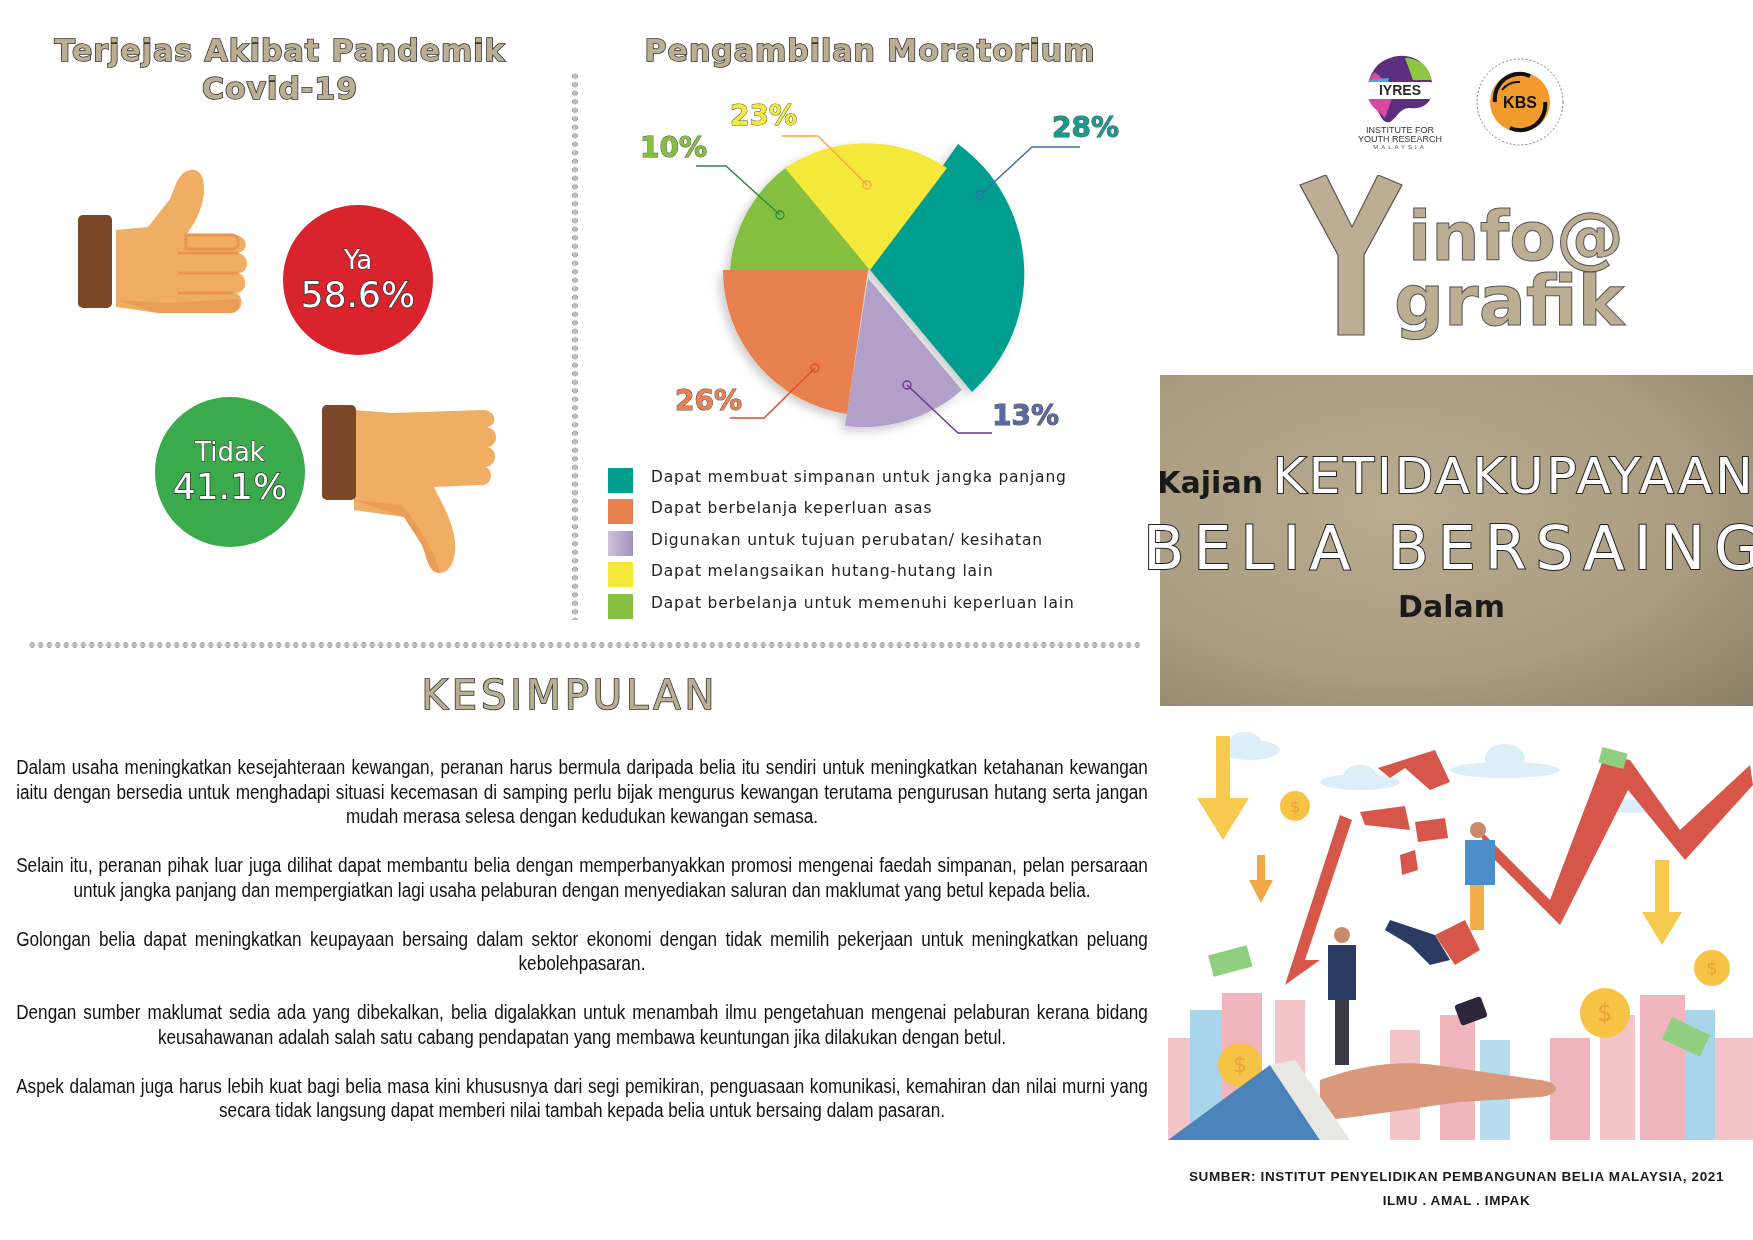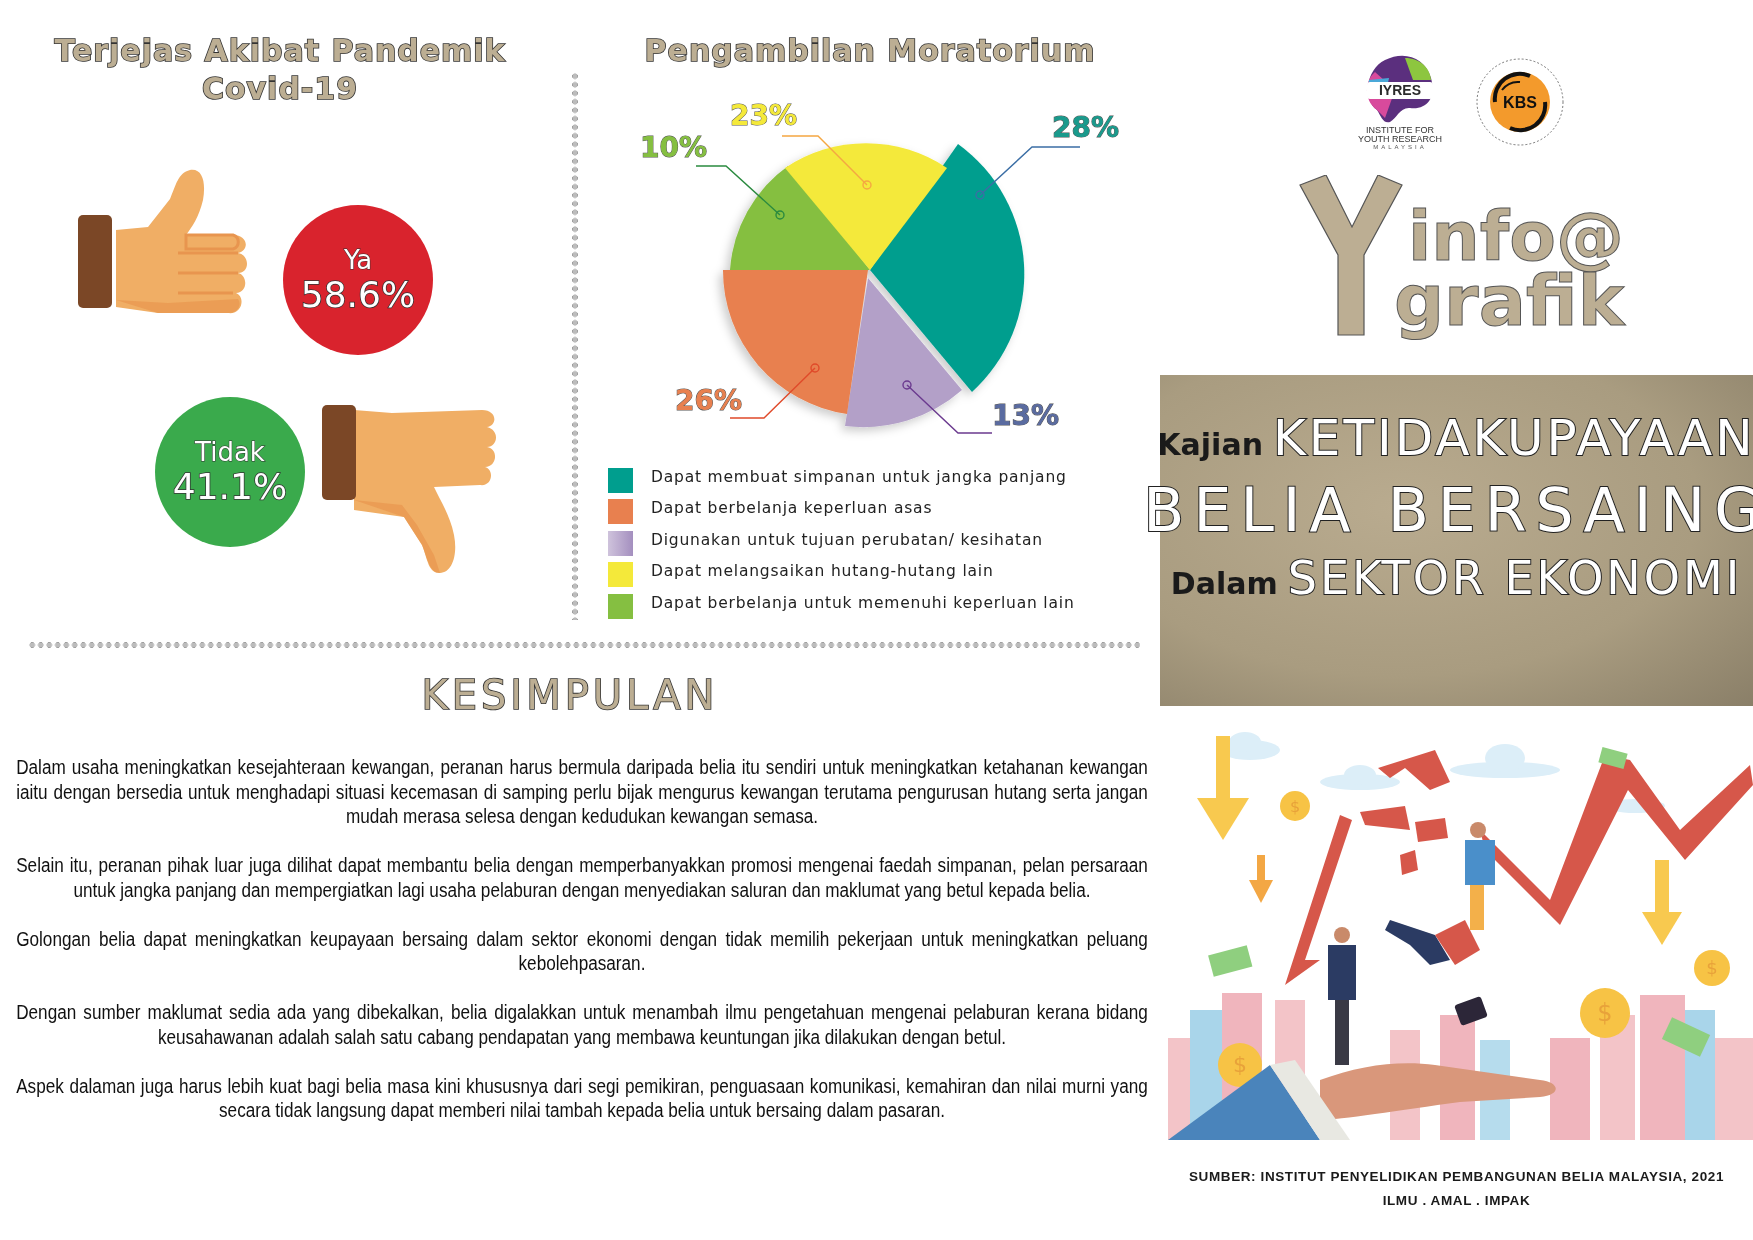--- a/index.html
+++ b/index.html
@@ -57,21 +57,21 @@
     width: 1286px; margin-left: -77px;
     margin-bottom: 24.5px;
   }
 
   
   #logos { position: absolute; left: 1355px; top: 50px; width: 240px; height: 100px; }
   #brand { position: absolute; left: 1290px; top: 175px; width: 340px; height: 170px; }
   #banner {
     position: absolute; left: 1160px; top: 375px; width: 593px; height: 331px;
     background: radial-gradient(ellipse at 40% 40%, #b9ab8f 0%, #a99c80 60%, #8a7f68 100%);
-    padding-top: 34px;
+    padding-top: 72px;
   }
   .banner-row { display: flex; align-items: baseline; justify-content: center; white-space: nowrap; }
   .banner-small { font-family: "DejaVu Sans", sans-serif; font-weight: bold; color: #1a1a1a; font-size: 30px; margin-right: 10px; }
   .banner-big { font-family: "DejaVu Sans", sans-serif; color: #fff; -webkit-text-stroke: 2px #222; paint-order: stroke fill; letter-spacing: 3px; }
   #banner-l1 .banner-big { font-size: 50px; }
   #banner-l2 .banner-big { font-size: 60px; letter-spacing: 9px; }
   #banner-l3 .banner-big { font-size: 46px; }
   #banner-l1 { margin-bottom: 8px; }
   #banner-l2 { margin-bottom: 6px; }
 
@@ -216,21 +216,20 @@
 <div id="banner">
   <div id="banner-l1" class="banner-row">
     <span class="banner-small">Kajian</span>
     <span class="banner-big">KETIDAKUPAYAAN</span>
   </div>
   <div id="banner-l2" class="banner-row">
     <span class="banner-big">BELIA BERSAING</span>
   </div>
   <div id="banner-l3" class="banner-row">
     <span class="banner-small">Dalam</span>
-    <span class="banner-big">SEKTOR EKONOMI</span>
   </div>
 </div>
 
 <svg id="illustration" viewBox="0 0 593 425">
 
   <g fill="#dceef8">
     <ellipse cx="90" cy="30" rx="30" ry="10"></ellipse>
       <ellipse cx="85" cy="22" rx="16" ry="10"></ellipse>
     <ellipse cx="200" cy="62" rx="40" ry="8"></ellipse>
       <ellipse cx="200" cy="55" rx="16" ry="10"></ellipse>

